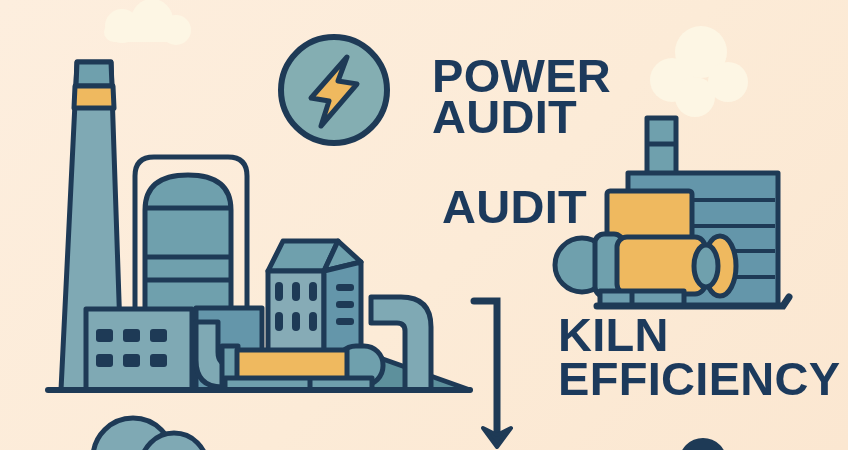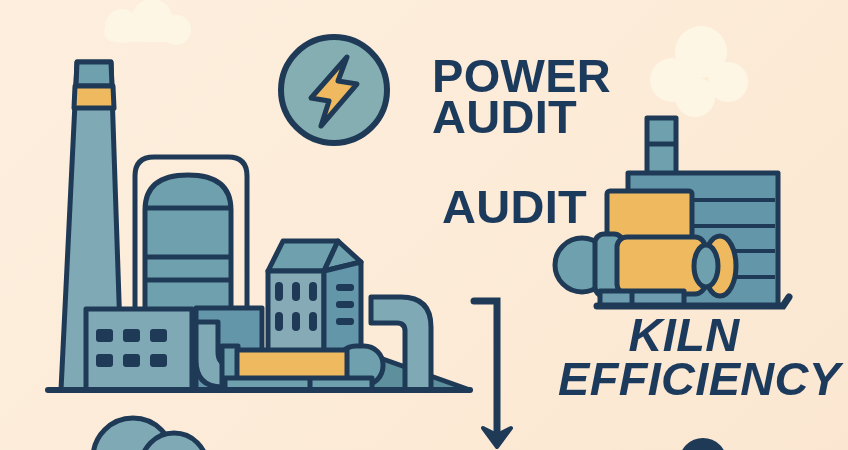--- a/index.html
+++ b/index.html
@@ -11,21 +11,21 @@
   #illustration{position:absolute;left:0;top:0;width:848px;height:450px;display:block;}
   .o{stroke:#1e3a56;stroke-width:5;stroke-linejoin:round;}
   .thin{stroke:#1e3a56;stroke-width:4;}
   .label{
     position:absolute;color:#1c3a5c;font-weight:800;
     font-size:47px;line-height:41px;letter-spacing:.3px;white-space:nowrap;
   }
   .label span{display:block;}
   #power-usage-label{left:432px;top:55px;}
   #audit-steps-label{left:420px;top:185px;line-height:43px;margin-left:22px;}
-  #kiln-efficiency-label{left:558px;top:313px;width:252px;text-align:center;line-height:44px;white-space:normal;font-style:italic;}
+  #kiln-efficiency-label{left:558px;top:313px;width:252px;line-height:44px;white-space:normal;}
 </style>
 </head>
 <body>
 
 <div id="stage">
 
   <svg id="illustration" viewBox="0 0 848 450">
 
     <g>
 

